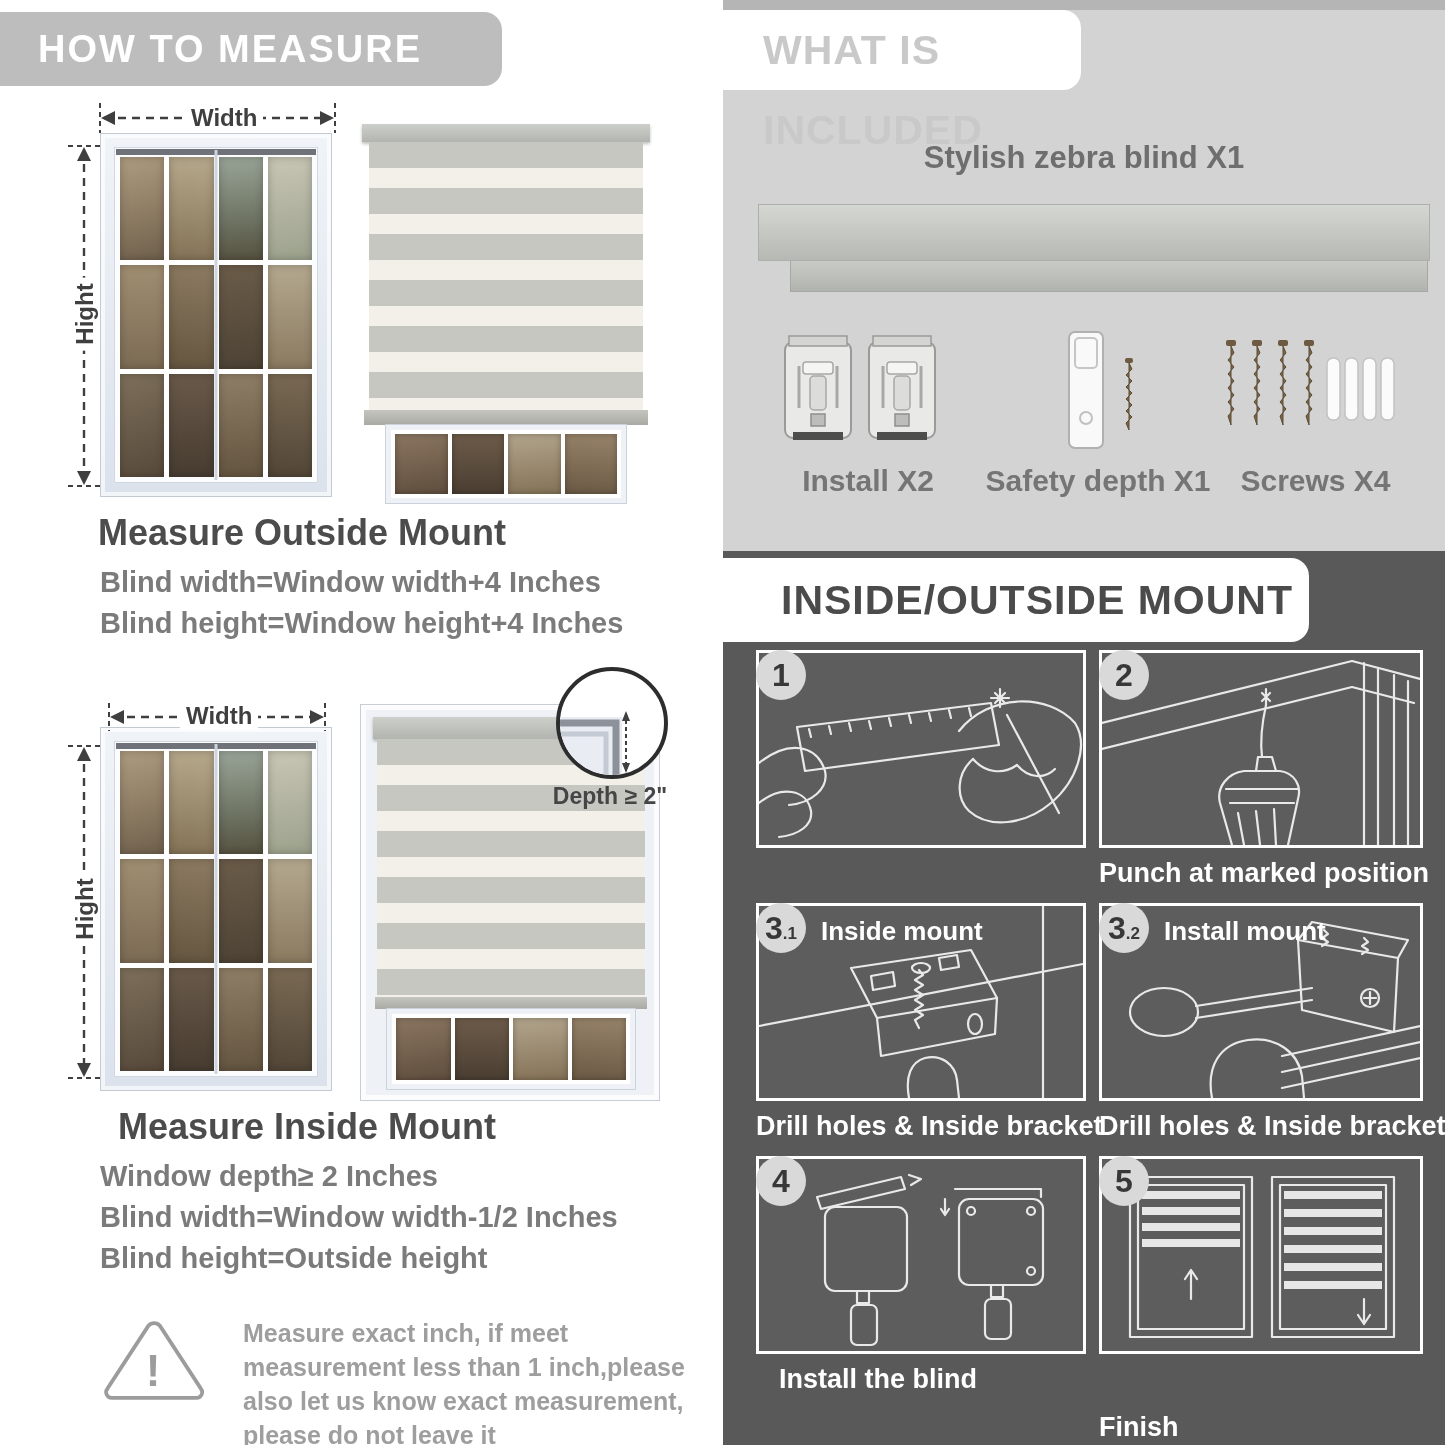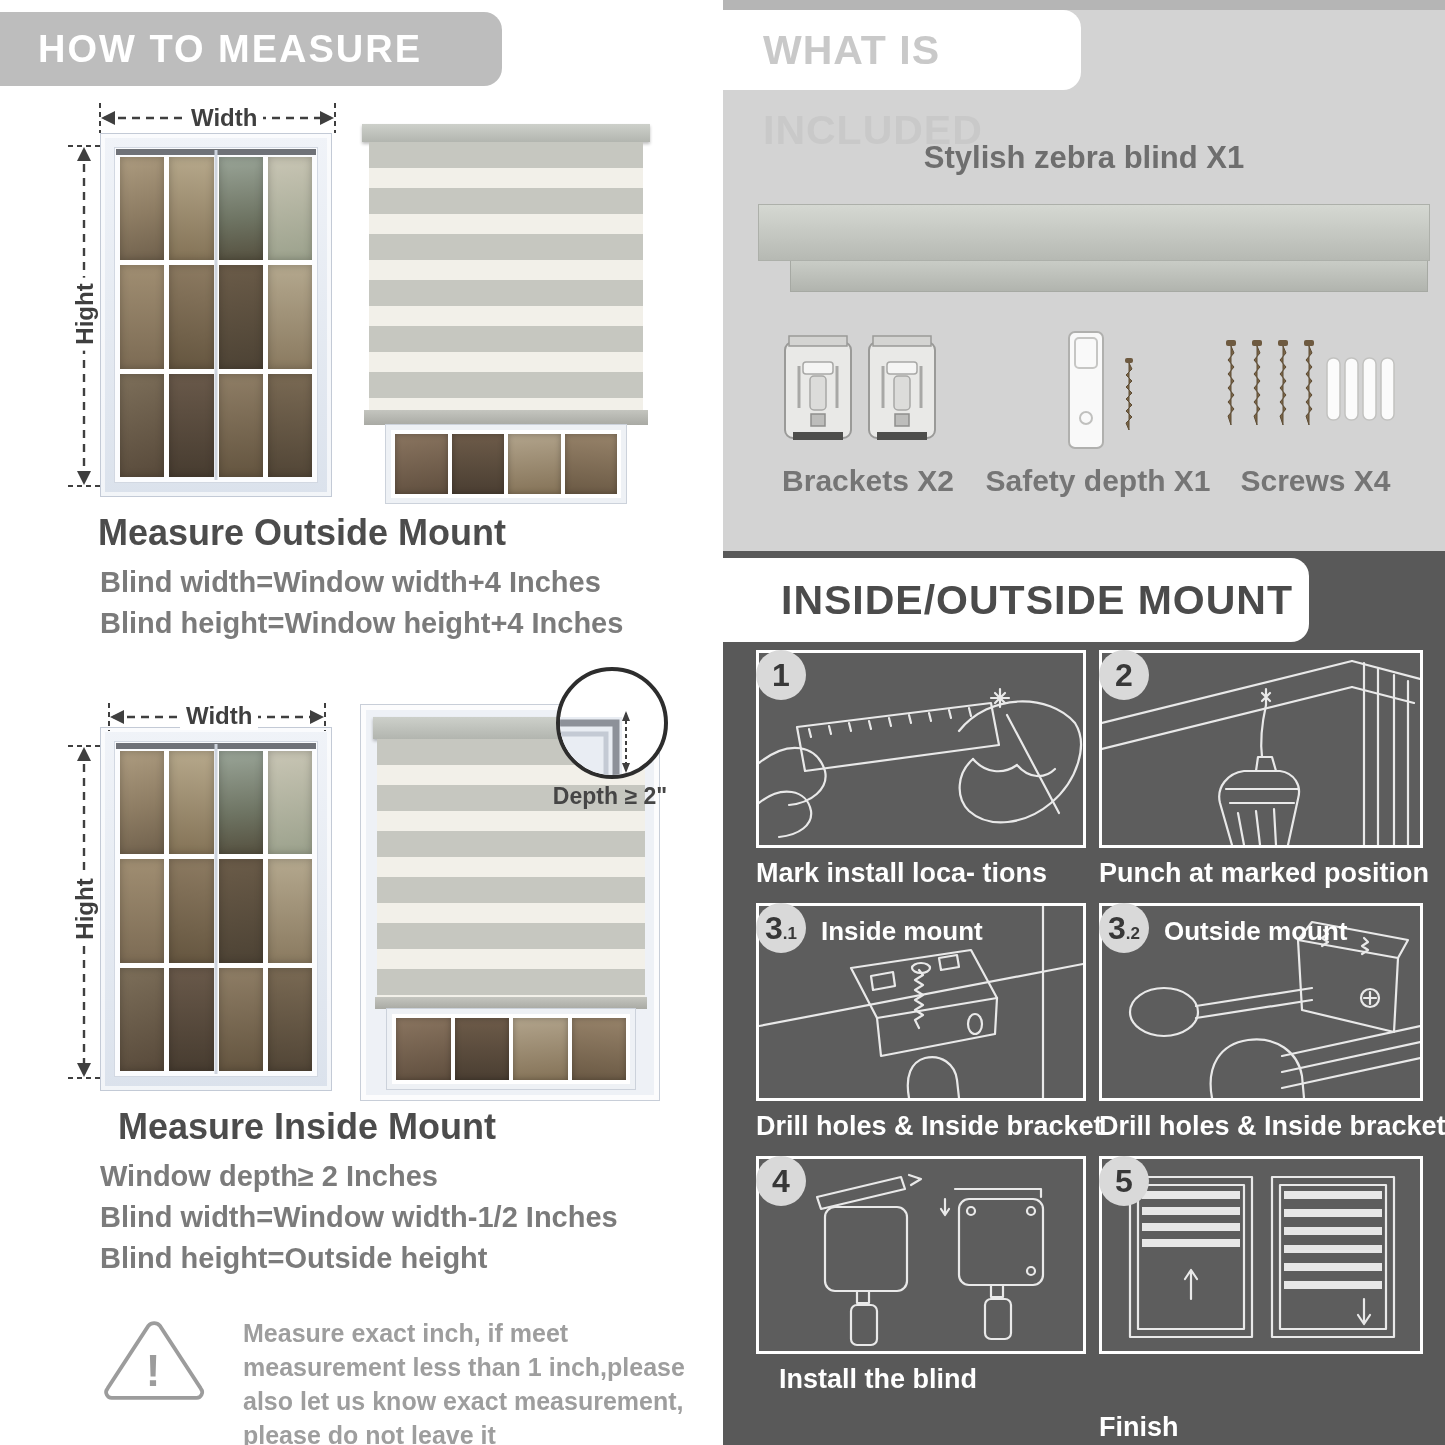--- a/index.html
+++ b/index.html
@@ -285,21 +285,21 @@
       </g>
       <g>
         <rect x="604" y="28" width="13" height="62" rx="6" fill="rgba(255,255,255,.9)" stroke="#c2c2c0" stroke-width="1.5"></rect>
         <rect x="622" y="28" width="13" height="62" rx="6" fill="rgba(255,255,255,.9)" stroke="#c2c2c0" stroke-width="1.5"></rect>
         <rect x="640" y="28" width="13" height="62" rx="6" fill="rgba(255,255,255,.9)" stroke="#c2c2c0" stroke-width="1.5"></rect>
         <rect x="658" y="28" width="13" height="62" rx="6" fill="rgba(255,255,255,.9)" stroke="#c2c2c0" stroke-width="1.5"></rect>
       </g>
     </g>
   </svg>
 
-  <div class="abs plabel" style="left:763px;top:464px;width:210px;">Brackets X2</div>
+  <div class="abs plabel" style="left:763px;top:464px;width:210px;">Install X2</div>
   <div class="abs plabel" style="left:963px;top:464px;width:270px;">Safety depth X1</div>
   <div class="abs plabel" style="left:1233px;top:464px;width:165px;">Screws X4</div>
 
   <div class="abs r-dark"></div>
   <div class="abs rheader2">INSIDE/OUTSIDE MOUNT</div>
 
   <div class="abs step-img" style="left:756px;top:650px;width:330px;height:198px;">
     <svg class="step-svg" viewBox="0 0 324 192">
       <path class="ln" d="M38,74 L232,50 L240,92 L46,118 Z"></path>
       <path class="ln" d="M50,76 l2,8 M70,73 l2,8 M90,70 l2,8 M110,68 l2,8 M130,65 l2,8 M150,62 l2,8 M170,60 l2,8 M190,57 l2,8 M210,55 l2,8"></path>
@@ -307,21 +307,20 @@
       <path class="ln" d="M300,160 L248,62"></path>
       <path class="ln" d="M0,110 C30,86 58,92 66,118 C70,136 52,150 30,152"></path>
       <path class="ln" d="M0,150 C22,132 48,136 52,158 C54,172 40,182 20,184"></path>
       <path class="ln" d="M200,78 C230,40 290,40 316,70 C330,92 318,128 292,150 C266,172 230,176 210,158 C196,144 198,120 214,106"></path>
       <path class="ln" d="M214,106 C226,120 244,122 258,112 M258,112 C270,126 286,126 296,116"></path>
     </svg>
     <div class="badge">
         <span>1</span>
       </div>
   </div>
-  <div class="abs caption" style="left:756px;top:858px;">Mark install loca- tions</div>
 
   <div class="abs step-img" style="left:1099px;top:650px;width:324px;height:198px;">
     <svg class="step-svg" viewBox="0 0 318 192">
       <path class="ln" d="M0,70 L250,8 M0,96 L250,34"></path>
       <path class="ln" d="M250,8 L318,26 M250,34 L312,50"></path>
       <path class="ln" d="M262,10 L262,192 M276,16 L276,192 M292,22 L292,192 M306,28 L306,192"></path>
       <path class="ln" d="M160,40 l8,8 M168,40 l-8,8 M164,36 v16"></path>
       <path class="ln" d="M164,52 C160,70 158,88 160,104"></path>
       <path class="ln" d="M156,104 h14 l4,14 h-20 Z"></path>
       <path class="ln" d="M130,192 L118,150 C114,134 126,120 142,118 L178,118 C192,120 200,132 196,146 L186,192"></path>
@@ -363,21 +362,21 @@
       <circle class="ln" cx="268" cy="92" r="9"></circle>
       <path class="ln" d="M262,92 h12 M268,86 v12"></path>
       <ellipse class="ln" cx="62" cy="106" rx="34" ry="24"></ellipse>
       <path class="ln" d="M94,100 L210,82 M94,112 L210,94"></path>
       <path class="ln" d="M110,192 C104,160 118,138 146,134 C174,130 196,146 200,170 L202,192"></path>
     </svg>
     <div class="badge">
         <span>3</span>
         <span class="sub">.2</span>
       </div>
-    <div class="inner-label">Outside mount</div>
+    <div class="inner-label">Install mount</div>
   </div>
   <div class="abs caption" style="left:1099px;top:1111px;">Drill holes &amp; Inside bracket</div>
 
   <div class="abs step-img" style="left:756px;top:1156px;width:330px;height:198px;">
     <svg class="step-svg" viewBox="0 0 324 192">
       <path class="ln" d="M58,38 L142,18 L146,30 L62,50 Z"></path>
       <path class="ln" d="M150,16 l12,4 -10,6"></path>
       <rect class="ln" x="66" y="48" width="82" height="84" rx="10"></rect>
       <rect class="ln" x="98" y="132" width="12" height="12"></rect>
       <rect class="ln" x="92" y="146" width="26" height="40" rx="6"></rect>

